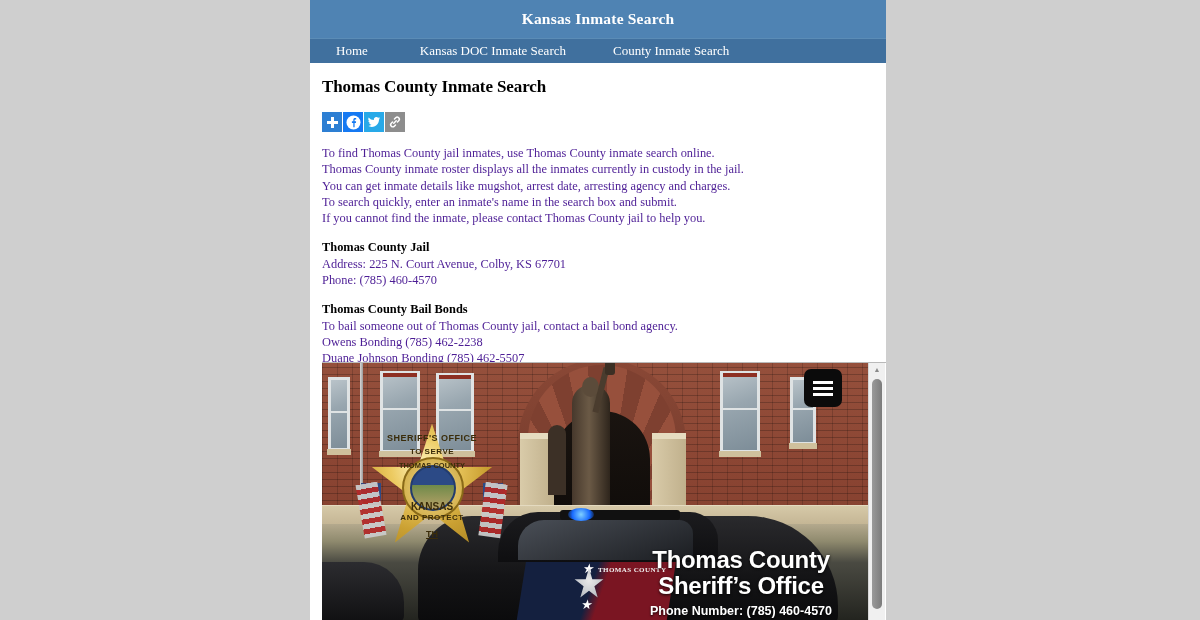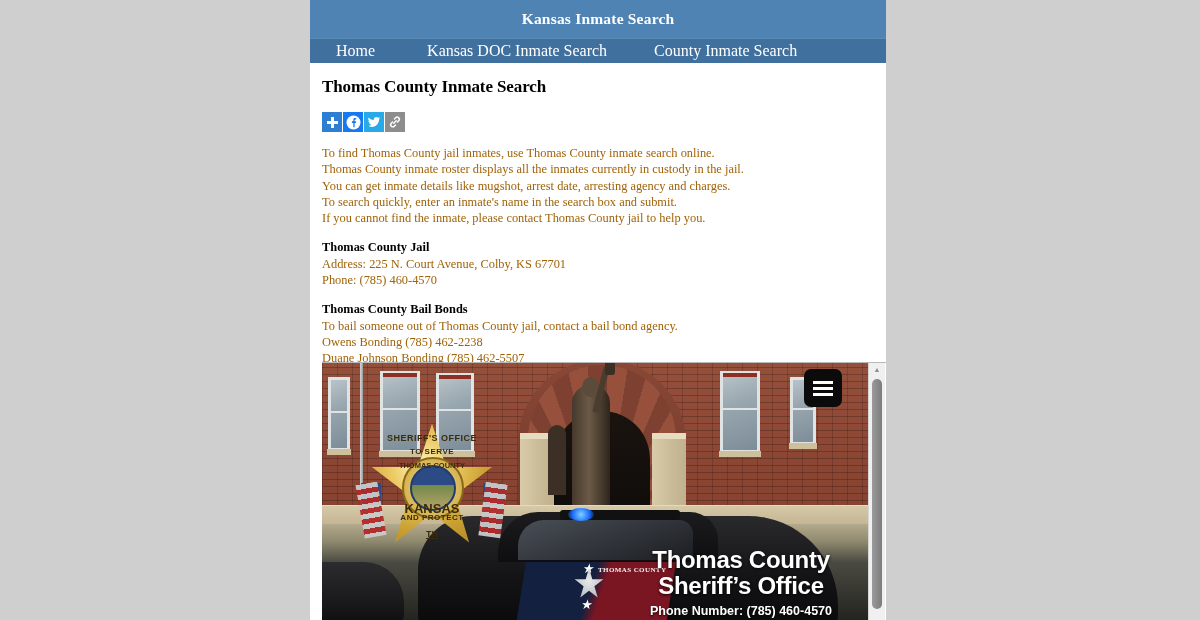--- a/index.html
+++ b/index.html
@@ -38,21 +38,21 @@
   }
   .navbar {
     height: 24px;
     background: #40709e;
     display: flex;
     align-items: center;
     border-top: 1px solid #5b8cb6;
   }
   .nav-item {
     color: #ffffff;
-    font-size: 16px;
+    font-size: 13px;
     text-decoration: none;
     line-height: 24px;
     display: block;
     white-space: nowrap;
     font-family: "Liberation Serif", "DejaVu Serif", serif;
   }
   .nav-item.i0 { margin-left: 26px; }
   .nav-item.i1 { margin-left: 52px; }
   .nav-item.i2 { margin-left: 47px; }
 
@@ -80,21 +80,21 @@
   .sb-addthis { background: #2d7fd3; }
   .sb-facebook { background: #1579f2; }
   .sb-twitter { background: #28a9e8; }
   .sb-link    { background: #8d8d8d; }
   .share-btn svg { display: block; }
 
   
   .text-block { margin-top: 13px; }
   .line {
     font-size: 12.4px;
-    color: #a16207;
+    color: #4c1d95;
     line-height: 16.3px;
     white-space: nowrap;
   }
   .sub-head {
     font-size: 12.4px;
     font-weight: bold;
     color: #000;
     line-height: 16.3px;
     margin-top: 2px;
   }
@@ -300,21 +300,21 @@
   .bt2 { top:30px; font-size:8px; letter-spacing:.5px; }
   .bt3 { top:96px; font-size:8px; letter-spacing:.5px; }
   .bt4 { top:112px; font-size:9px;text-decoration:underline; }
   .badge-cty {
     position:absolute; top:44px; width:100%; text-align:center;
     font-size:7.5px; font-weight:bold; color:#3a2c0a;
     font-family:"Liberation Sans","DejaVu Sans",sans-serif;
   }
   .badge-ks {
     position:absolute; top:84px; width:100%; text-align:center;
-    font-size:13px; font-weight:bold; color:#3a2c0a;
+    font-size:10px; font-weight:bold; color:#3a2c0a;
     font-family:"Liberation Sans","DejaVu Sans",sans-serif;
   }
   .ribbon {
     position:absolute; top:66px; width:22px; height:54px;
     background: repeating-linear-gradient(180deg,#c9c9c9 0 5px,#b12a2a 5px 10px);
     transform: rotate(8deg);
     opacity:.95;
   }
   .ribbon-l { left:-4px; transform: rotate(-10deg); }
   .ribbon-r { right:-4px; }

